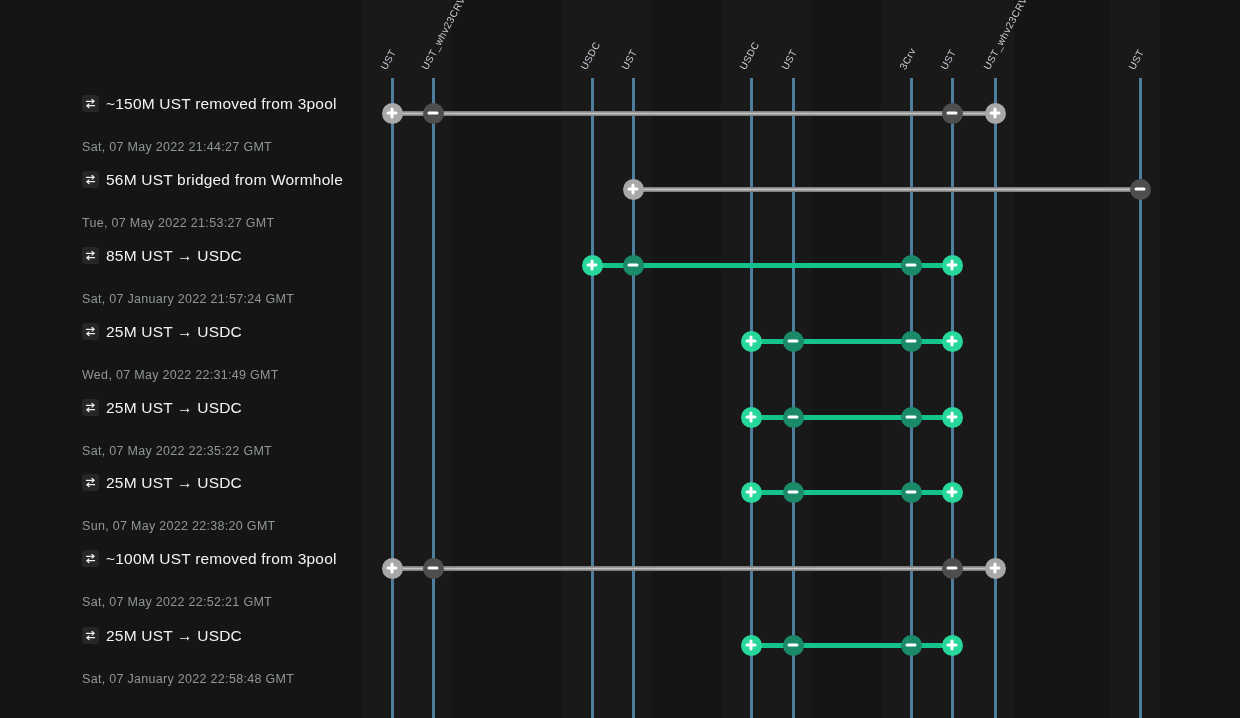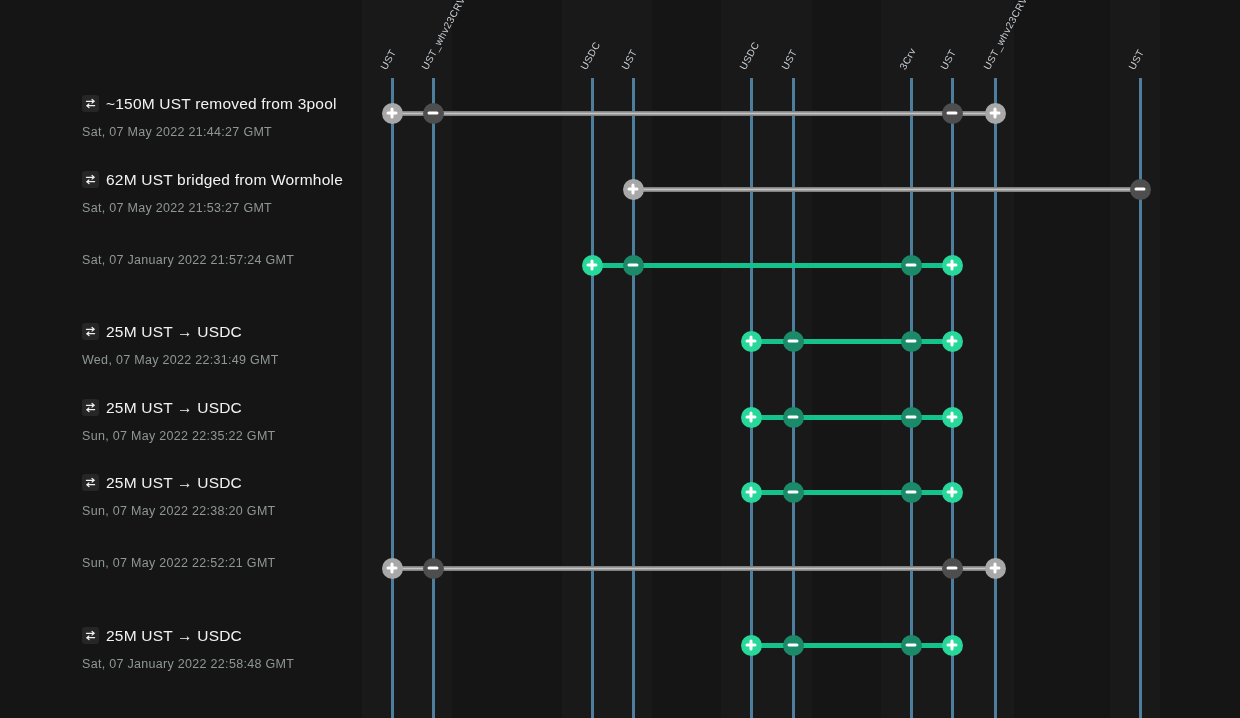--- a/index.html
+++ b/index.html
@@ -31,21 +31,21 @@
     border-radius:3px;
     display:flex;align-items:center;justify-content:center;
     margin-right:7px;
   }
   .event-title{
     font-size:15.5px;
     color:var(--title-text,#f2f3f3);
     letter-spacing:0.2px;
   }
   .event-timestamp{
-    margin-top:6px;
+    margin-top:21px;
     font-size:12.5px;
     line-height:15px;
     color:var(--timestamp-text,#8f9794);
     letter-spacing:0.3px;
   }
   .event-line{position:absolute;height:5px;border-radius:2px;}
   .event.gray .event-line{
     background:linear-gradient(180deg,#747474 0%,var(--gray-line,#9a9a9a) 30%,#c6c6c6 50%,var(--gray-line,#9a9a9a) 70%,#747474 100%);
   }
   .event.green .event-line{background:var(--green-line,#14c28c);}
@@ -126,30 +126,41 @@
         <div class="event-info" style="top: 171px;">
           <div class="event-title-line">
             <div class="swap-icon-box">
               <svg width="13" height="13" viewBox="0 0 16 16" fill="none" stroke="#f0f0f0" stroke-width="1.5" stroke-linecap="round" stroke-linejoin="round">
                 <path d="M3 5.3 H12.2"></path>
                 <path d="M9.9 3 L12.4 5.3 L9.9 7.6"></path>
                 <path d="M13 10.7 H3.8"></path>
                 <path d="M6.1 8.4 L3.6 10.7 L6.1 13"></path>
               </svg>
             </div>
-            <span class="event-title">62M UST bridged from Wormhole</span>
-          </div>
-          <div class="event-timestamp">Sat, 07 May 2022 21:53:27 GMT</div>
+            <span class="event-title">56M UST bridged from Wormhole</span>
+          </div>
+          <div class="event-timestamp">Tue, 07 May 2022 21:53:27 GMT</div>
         </div>
         <div class="event-line" style="left: 633px; width: 507px; top: 186.5px;"></div>
         <div class="marker plus" style="left: 622.5px; top: 178.5px;"></div>
         <div class="marker minus" style="left: 1129.5px; top: 178.5px;"></div>
       </div>
       <div class="event green">
         <div class="event-info" style="top: 247px;">
+          <div class="event-title-line">
+            <div class="swap-icon-box">
+              <svg width="13" height="13" viewBox="0 0 16 16" fill="none" stroke="#f0f0f0" stroke-width="1.5" stroke-linecap="round" stroke-linejoin="round">
+                <path d="M3 5.3 H12.2"></path>
+                <path d="M9.9 3 L12.4 5.3 L9.9 7.6"></path>
+                <path d="M13 10.7 H3.8"></path>
+                <path d="M6.1 8.4 L3.6 10.7 L6.1 13"></path>
+              </svg>
+            </div>
+            <span class="event-title">85M UST → USDC</span>
+          </div>
           <div class="event-timestamp">Sat, 07 January 2022 21:57:24 GMT</div>
         </div>
         <div class="event-line" style="left: 592px; width: 360px; top: 262.5px;"></div>
         <div class="marker plus" style="left: 581.5px; top: 254.5px;"></div>
         <div class="marker minus" style="left: 622.5px; top: 254.5px;"></div>
         <div class="marker minus" style="left: 900.5px; top: 254.5px;"></div>
         <div class="marker plus" style="left: 941.5px; top: 254.5px;"></div>
       </div>
       <div class="event green">
         <div class="event-info" style="top: 323px;">
@@ -178,21 +189,21 @@
             <div class="swap-icon-box">
               <svg width="13" height="13" viewBox="0 0 16 16" fill="none" stroke="#f0f0f0" stroke-width="1.5" stroke-linecap="round" stroke-linejoin="round">
                 <path d="M3 5.3 H12.2"></path>
                 <path d="M9.9 3 L12.4 5.3 L9.9 7.6"></path>
                 <path d="M13 10.7 H3.8"></path>
                 <path d="M6.1 8.4 L3.6 10.7 L6.1 13"></path>
               </svg>
             </div>
             <span class="event-title">25M UST → USDC</span>
           </div>
-          <div class="event-timestamp">Sun, 07 May 2022 22:35:22 GMT</div>
+          <div class="event-timestamp">Sat, 07 May 2022 22:35:22 GMT</div>
         </div>
         <div class="event-line" style="left: 751px; width: 201px; top: 414.5px;"></div>
         <div class="marker plus" style="left: 740.5px; top: 406.5px;"></div>
         <div class="marker minus" style="left: 782.5px; top: 406.5px;"></div>
         <div class="marker minus" style="left: 900.5px; top: 406.5px;"></div>
         <div class="marker plus" style="left: 941.5px; top: 406.5px;"></div>
       </div>
       <div class="event green">
         <div class="event-info" style="top: 474px;">
           <div class="event-title-line">
@@ -209,21 +220,32 @@
           <div class="event-timestamp">Sun, 07 May 2022 22:38:20 GMT</div>
         </div>
         <div class="event-line" style="left: 751px; width: 201px; top: 489.5px;"></div>
         <div class="marker plus" style="left: 740.5px; top: 481.5px;"></div>
         <div class="marker minus" style="left: 782.5px; top: 481.5px;"></div>
         <div class="marker minus" style="left: 900.5px; top: 481.5px;"></div>
         <div class="marker plus" style="left: 941.5px; top: 481.5px;"></div>
       </div>
       <div class="event gray">
         <div class="event-info" style="top: 550px;">
-          <div class="event-timestamp">Sun, 07 May 2022 22:52:21 GMT</div>
+          <div class="event-title-line">
+            <div class="swap-icon-box">
+              <svg width="13" height="13" viewBox="0 0 16 16" fill="none" stroke="#f0f0f0" stroke-width="1.5" stroke-linecap="round" stroke-linejoin="round">
+                <path d="M3 5.3 H12.2"></path>
+                <path d="M9.9 3 L12.4 5.3 L9.9 7.6"></path>
+                <path d="M13 10.7 H3.8"></path>
+                <path d="M6.1 8.4 L3.6 10.7 L6.1 13"></path>
+              </svg>
+            </div>
+            <span class="event-title">~100M UST removed from 3pool</span>
+          </div>
+          <div class="event-timestamp">Sat, 07 May 2022 22:52:21 GMT</div>
         </div>
         <div class="event-line" style="left: 392px; width: 603px; top: 565.5px;"></div>
         <div class="marker plus" style="left: 381.5px; top: 557.5px;"></div>
         <div class="marker minus" style="left: 422.5px; top: 557.5px;"></div>
         <div class="marker minus" style="left: 941.5px; top: 557.5px;"></div>
         <div class="marker plus" style="left: 984.5px; top: 557.5px;"></div>
       </div>
       <div class="event green">
         <div class="event-info" style="top: 627px;">
           <div class="event-title-line">

